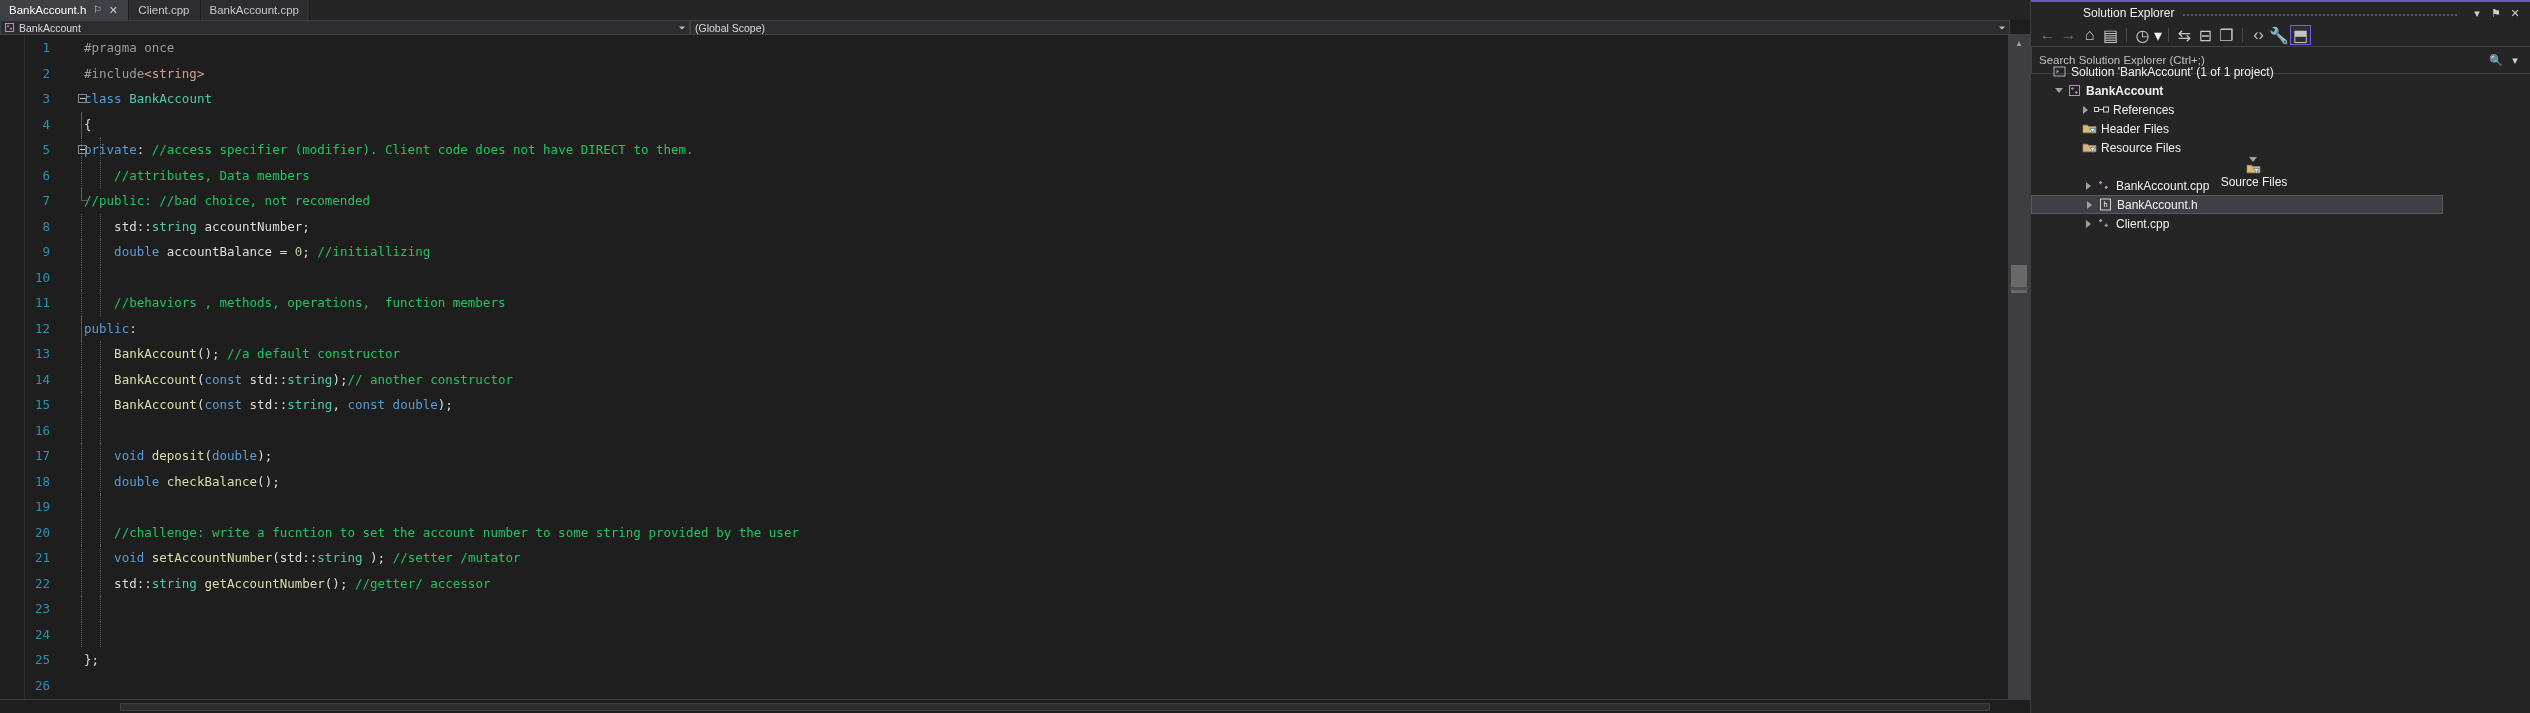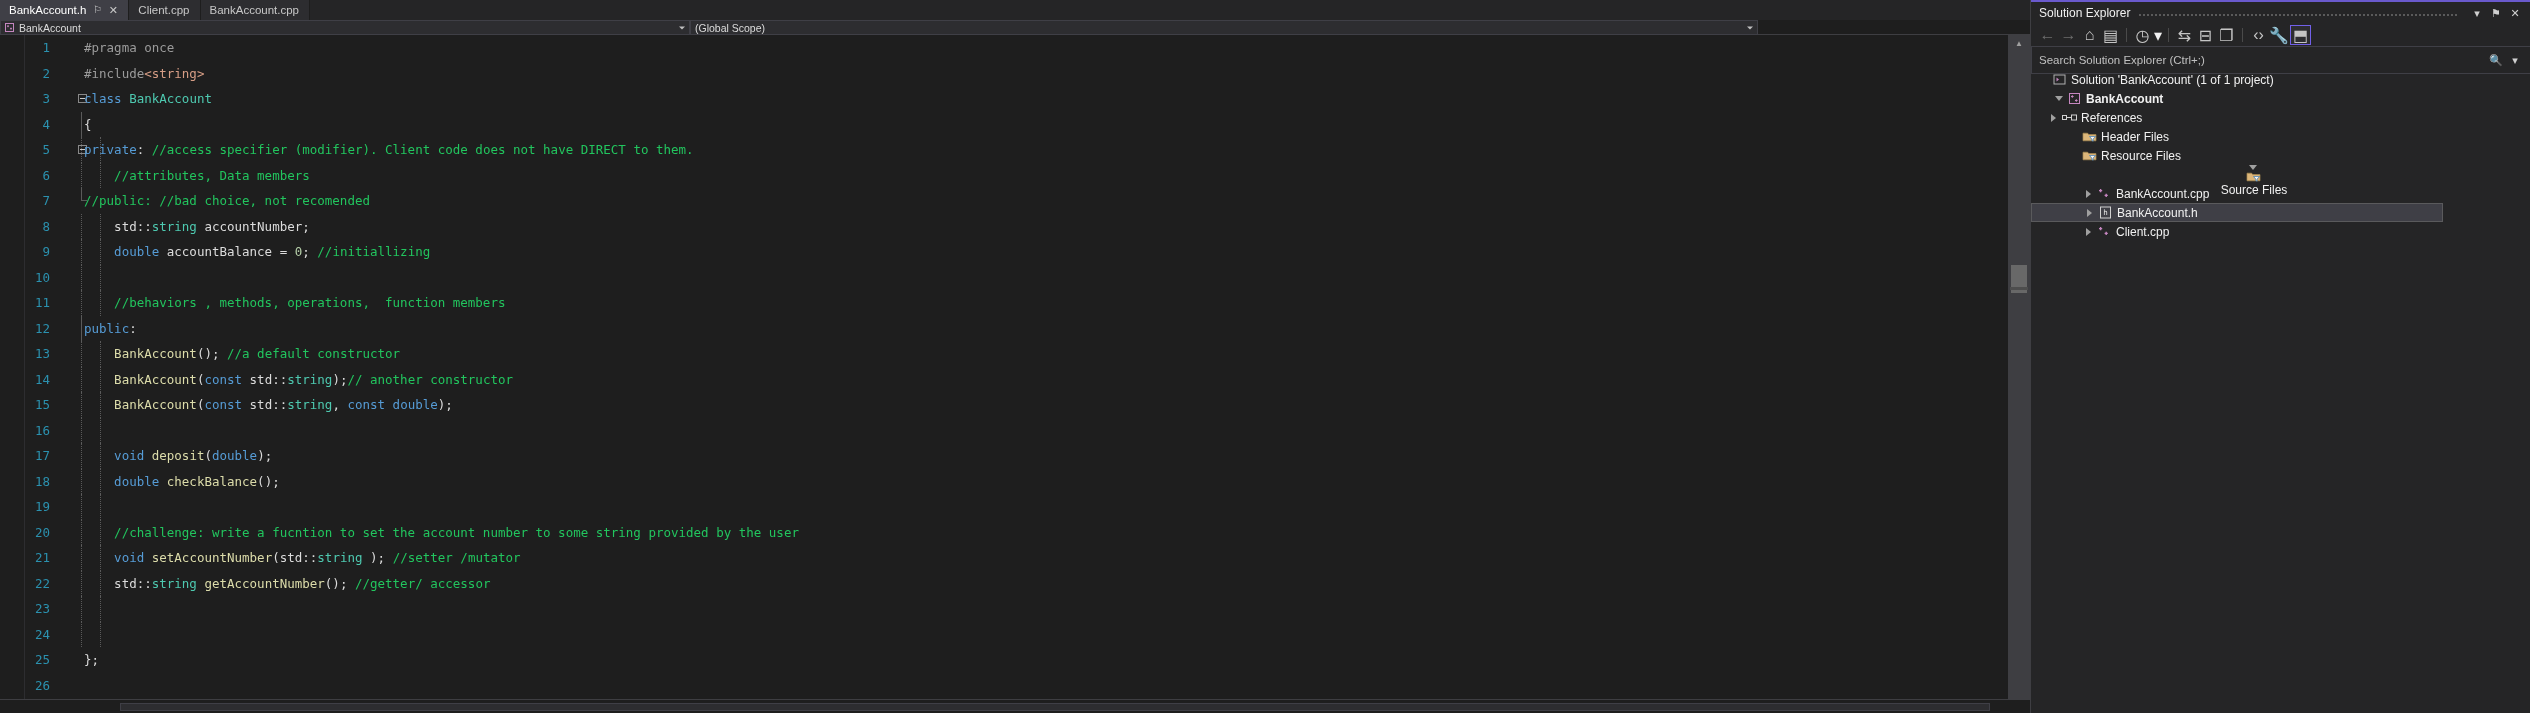--- a/index.html
+++ b/index.html
@@ -41,21 +41,21 @@
     background:#1e1e1e; display:flex; align-items:stretch;
     border-bottom:1px solid #3e3e42;
   }
   .nav-combo{
     display:flex; align-items:center; gap:5px;
     background:#2d2d30; border:1px solid #3f3f46;
     height:15px; font-size:10.5px; color:#dcdcdc; padding:0 4px;
     position:relative;
   }
   .nav-combo.left{ width:690px; }
-  .nav-combo.right{ width:1068px; }
+  .nav-combo.right{ width:1320px; }
   .nav-arrow{
     position:absolute; right:4px; top:50%; transform:translateY(-50%);
     width:0;height:0; border-left:3px solid transparent;
     border-right:3px solid transparent; border-top:3px solid #c0c0c0;
   }
   .cpp-icon{
     display:inline-block; width:9px; height:9px; position:relative;
     flex:none;
   }
   .cpp-icon svg{ display:block; }
@@ -164,21 +164,21 @@
   }
   .se-topline{
     position:absolute; left:0; top:0; width:500px; height:2px;
     background:#6a5acd;
   }
   .se-title{
     position:absolute; left:0; top:2px; width:500px; height:22px;
     display:flex; align-items:center; padding:0 8px;
     background:#252526; font-size:12px; color:#f1f1f1;
   }
-  .se-title-text{ white-space:nowrap; }
+  .se-title-text{ white-space:nowrap;margin-left:44px; }
   .se-dots{
     flex:1; height:22px; margin:0 8px;
     background-image:radial-gradient(circle, #5a5a5a 0.8px, transparent 1px);
     background-size:4px 4px; background-position:0 11px;
     background-repeat:repeat-x;
   }
   .se-tbtn{
     width:16px; text-align:center; color:#d0d0d0; font-size:11px;
     flex:none; margin-left:3px;
   }
@@ -203,21 +203,21 @@
   }
   .se-search{
     position:absolute; left:0; top:46px; width:500px; height:28px;
     background:#252526; border:1px solid #3f3f46;
     display:flex; align-items:center; padding:0 7px;
   }
   .se-search-ph{
     flex:1; font-size:11.5px; color:#c0c0c0; white-space:nowrap;
   }
   .se-tree{
-    position:absolute; left:0; top:68px; width:412px; bottom:0;
+    position:absolute; left:0; top:60px; width:412px; bottom:0;
     padding-top:2px; overflow:hidden;
   }
   .se-row{
     height:19px; display:flex; align-items:center;
     font-size:12px; color:#f1f1f1; white-space:nowrap;
     padding-right:4px;
   }
   .se-row.selected{
     background:#3f3f46; border:1px solid #5a5a5c;
     height:19px;
@@ -375,21 +375,21 @@
         </span>
         <span class="se-ico">
           <svg width="13" height="13" viewBox="0 0 13 13">
             <rect x="1.5" y="1.5" width="10" height="10" fill="none" stroke="#c586c0" stroke-width="1"></rect>
             <path d="M3 4.5h2.6M4.3 3.2v2.6" stroke="#c586c0" stroke-width="1"></path>
             <path d="M7 8.5h2.6M8.3 7.2v2.6" stroke="#c586c0" stroke-width="1"></path>
           </svg>
         </span>
         <span class="se-lbl bold">BankAccount</span>
       </div>
-      <div class="se-row" style="padding-left: 16px;">
+      <div class="se-row" style="padding-left: 48px;">
         <span class="se-exp">
           <span class="tri-right"></span>
         </span>
         <span class="se-ico">
           <svg width="15" height="11" viewBox="0 0 15 11">
             <rect x="0.5" y="3.5" width="4" height="4" fill="none" stroke="#d0d0d0"></rect>
             <rect x="9.5" y="3" width="5" height="5" fill="none" stroke="#d0d0d0"></rect>
             <path d="M4.8 5.5h4.5" stroke="#d0d0d0"></path>
           </svg>
         </span>

